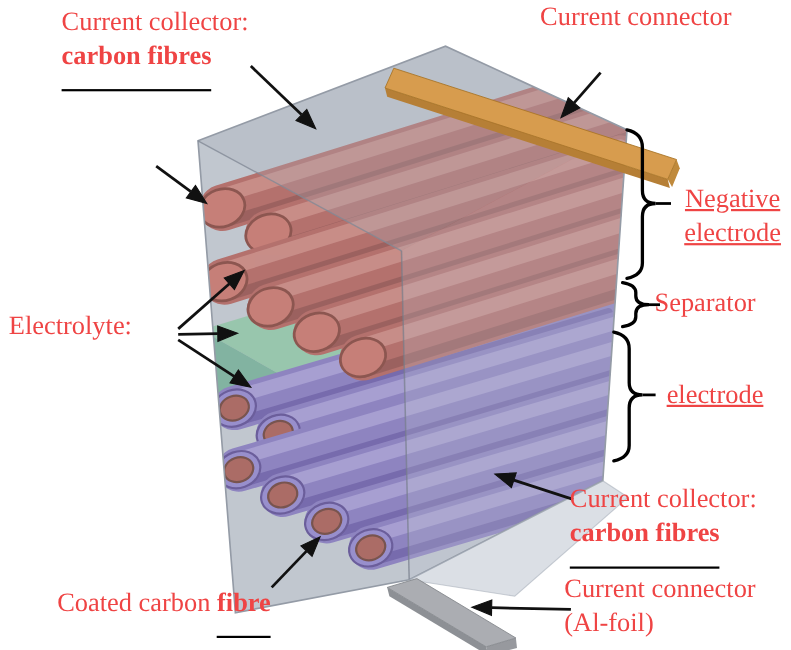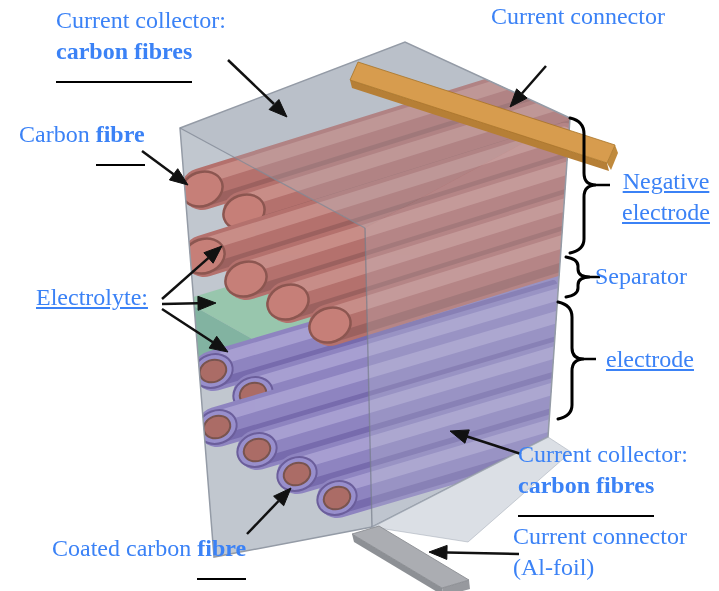--- a/index.html
+++ b/index.html
@@ -1,17 +1,17 @@
 <!DOCTYPE html>
 <html><head>
 <meta charset="utf-8">
 <style>
   html,body{margin:0;padding:0;background:#fff;}
   #stage{position:relative;width:719px;height:591px;background:#ffffff;overflow:hidden;
-         font-family:"Liberation Serif","DejaVu Serif",serif;color:#3b82f6;}
+         font-family:"Liberation Serif","DejaVu Serif",serif;color:#ef4444;}
   #art{position:absolute;left:0;top:0;}
   .lbl{position:absolute;font-size:24px;line-height:31px;white-space:nowrap;}
   .lbl .emph{font-weight:bold;border-bottom:2.5px solid #000;padding-bottom:17px;}
   .center{text-align:center;text-decoration:underline;}
   
   .rb{stroke:#b25a53;stroke-width:42;stroke-linecap:round;}
   .rh{stroke:#d0857b;stroke-width:13;stroke-linecap:round;opacity:.85;}
   .rs{stroke:#8c423c;stroke-width:9;stroke-linecap:round;opacity:.8;}
   .rc{fill:#c96c60;stroke:#7f382e;stroke-width:2.5;}
   
@@ -233,38 +233,35 @@
 
 <div class="lbl" style="left:56px;top:5px;">
   <div>Current collector:</div>
   <div><span class="emph">carbon fibres</span></div>
 </div>
 
 <div class="lbl" style="left:491px;top:1px;">
   <div>Current connector</div>
 </div>
 
-<div class="lbl" style="left:19px;top:119px;">
-  <span>Carbon </span><span class="emph">fibre</span>
-</div>
 
 <div class="lbl center" style="left:614px;top:166px;width:104px;">
   <div>Negative</div>
   <div>electrode</div>
 </div>
 
 <div class="lbl" style="left:595px;top:261px;">
   <span>Separator</span>
 </div>
 
 <div class="lbl center" style="left:598px;top:344px;width:104px;">
   <div>electrode</div>
 </div>
 
-<div class="lbl" style="left:36px;top:282px;text-decoration:underline;">
+<div class="lbl" style="left:8px;top:282px;">
   <div>Electrolyte:</div>
 </div>
 
 <div class="lbl" style="left:52px;top:533px;">
   <span>Coated carbon </span><span class="emph">fibre</span>
 </div>
 
 <div class="lbl" style="left:518px;top:439px;">
   <div>Current collector:</div>
   <div><span class="emph">carbon fibres</span></div>

